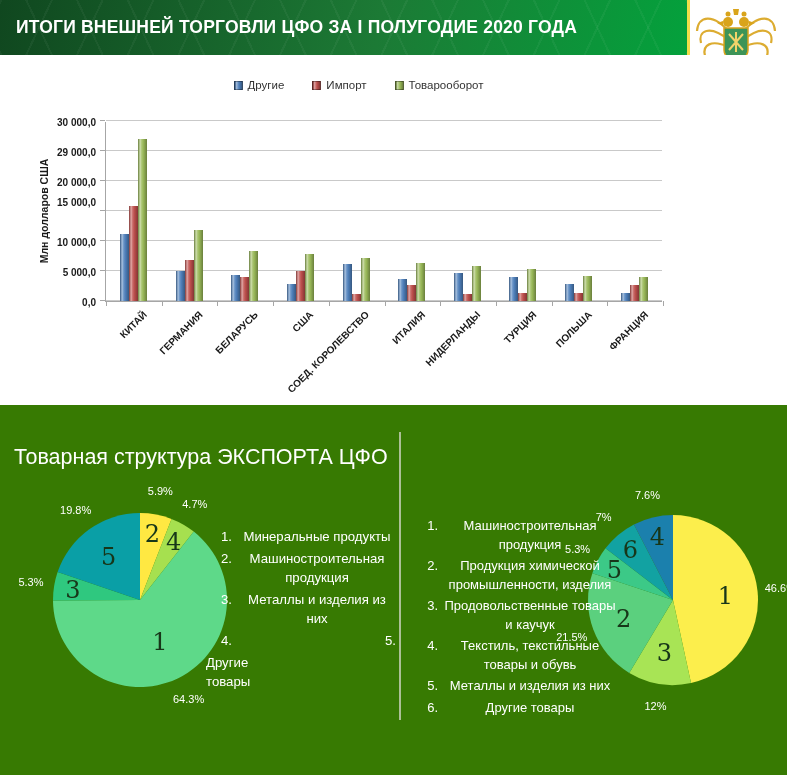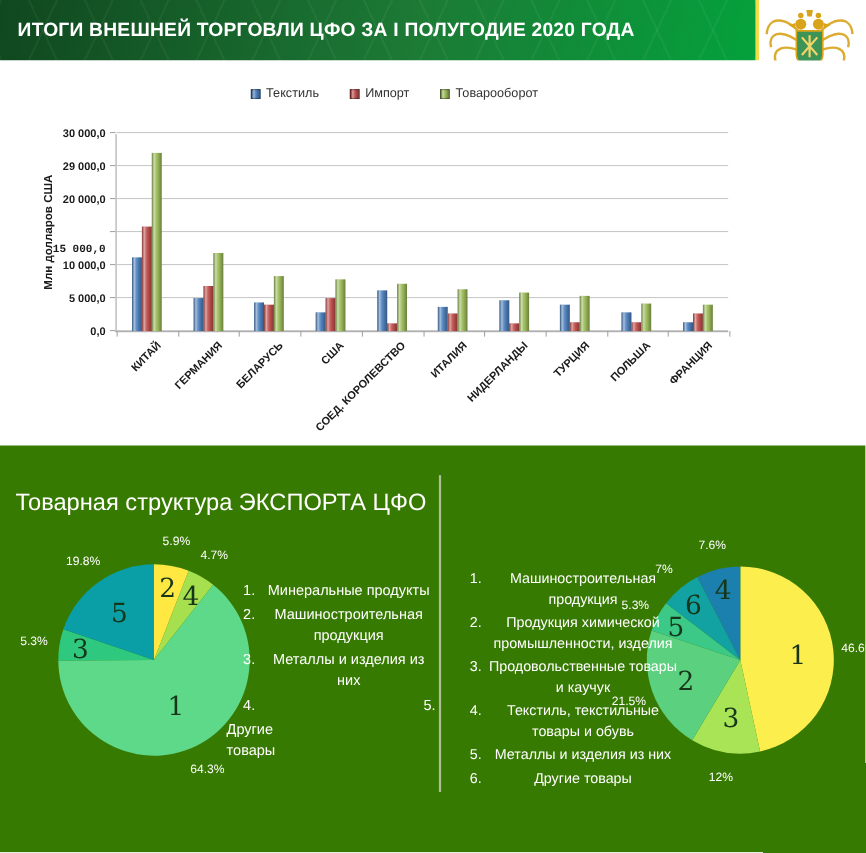--- a/index.html
+++ b/index.html
@@ -87,37 +87,37 @@
         <path d="M39 52 h12 v10 c0 5 -6 8 -6 8 s-6 -3 -6 -8 Z" fill="#e98585" stroke="#d9a41b" stroke-width="1.2"></path>
         <path d="M42 57 l3 -3 3 3 -3 6 Z" fill="#ffffff"></path>
       </svg>
     </div>
   </div>
 
   <div class="chart-area">
     <div class="legend" id="bar-legend">
         <div class="legend-item">
           <span class="swatch" style="background: linear-gradient(90deg, rgba(0, 0, 0, 0.32) 0%, rgba(255, 255, 255, 0.5) 24%, rgba(255, 255, 255, 0.15) 42%, rgba(0, 0, 0, 0.04) 62%, rgba(0, 0, 0, 0.32) 100%), rgb(79, 129, 189);"></span>
-          <span>Текстиль</span>
+          <span>Другие</span>
         </div>
         <div class="legend-item">
           <span class="swatch" style="background: linear-gradient(90deg, rgba(0, 0, 0, 0.32) 0%, rgba(255, 255, 255, 0.5) 24%, rgba(255, 255, 255, 0.15) 42%, rgba(0, 0, 0, 0.04) 62%, rgba(0, 0, 0, 0.32) 100%), rgb(192, 80, 77);"></span>
           <span>Импорт</span>
         </div>
         <div class="legend-item">
           <span class="swatch" style="background: linear-gradient(90deg, rgba(0, 0, 0, 0.32) 0%, rgba(255, 255, 255, 0.5) 24%, rgba(255, 255, 255, 0.15) 42%, rgba(0, 0, 0, 0.04) 62%, rgba(0, 0, 0, 0.32) 100%), rgb(155, 187, 89);"></span>
           <span>Товарооборот</span>
         </div>
       </div>
     <div class="ylabel">Млн  долларов США</div>
     <div class="yticks" id="yticks">
         <div class="ytick" style="bottom: 0px; text-align: right;">0,0</div>
         <div class="ytick" style="bottom: 30px;">5 000,0</div>
         <div class="ytick" style="bottom: 60px;">10 000,0</div>
-        <div class="ytick" style="bottom: 74px; font-family: Liberation Mono, monospace;">15 000,0</div>
+        <div class="ytick" style="bottom: 100px;">15 000,0</div>
         <div class="ytick" style="bottom: 120px;">20 000,0</div>
         <div class="ytick" style="bottom: 150px;">29 000,0</div>
         <div class="ytick" style="bottom: 180px; margin-top: 21px;">30 000,0</div>
       </div>
     <div class="plot" id="bar-plot">
         <div class="gridline" style="bottom: 0px;"></div>
         <div class="gridline" style="bottom: 30px;"></div>
         <div class="gridline" style="bottom: 60px;"></div>
         <div class="gridline" style="bottom: 90px;"></div>
         <div class="gridline" style="bottom: 120px;"></div>

